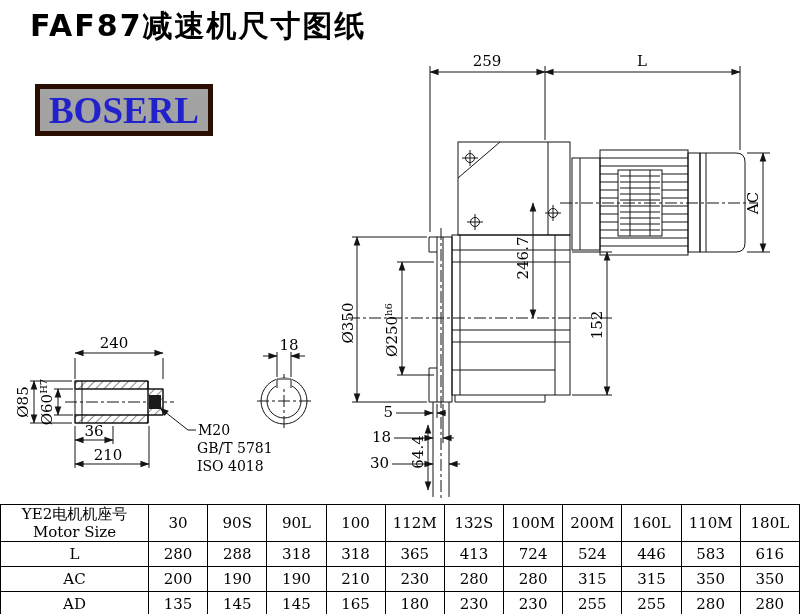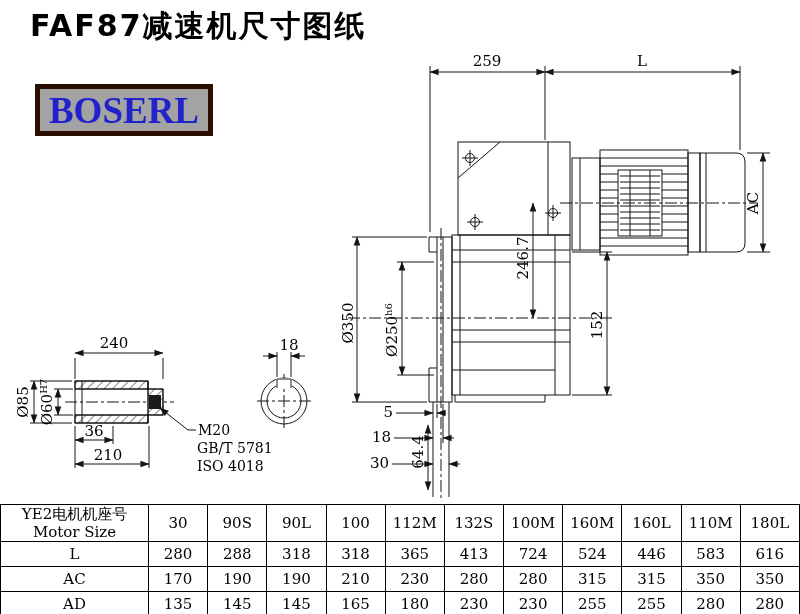--- a/index.html
+++ b/index.html
@@ -273,42 +273,42 @@
       <div>YE2电机机座号</div>
       <div>Motor Size</div>
     </td>
     <td>30</td>
     <td>90S</td>
     <td>90L</td>
     <td>100</td>
     <td>112M</td>
     <td>132S</td>
     <td>100M</td>
-    <td>160M</td>
+    <td>200M</td>
     <td>160L</td>
     <td>110M</td>
     <td>180L</td>
   </tr>
   <tr class="datarow">
     <td>L</td>
     <td>280</td>
     <td>288</td>
     <td>318</td>
     <td>318</td>
     <td>365</td>
     <td>413</td>
     <td>724</td>
     <td>524</td>
     <td>446</td>
     <td>583</td>
     <td>616</td>
   </tr>
   <tr class="datarow">
     <td>AC</td>
-    <td>170</td>
+    <td>200</td>
     <td>190</td>
     <td>190</td>
     <td>210</td>
     <td>230</td>
     <td>280</td>
     <td>280</td>
     <td>315</td>
     <td>315</td>
     <td>350</td>
     <td>350</td>

